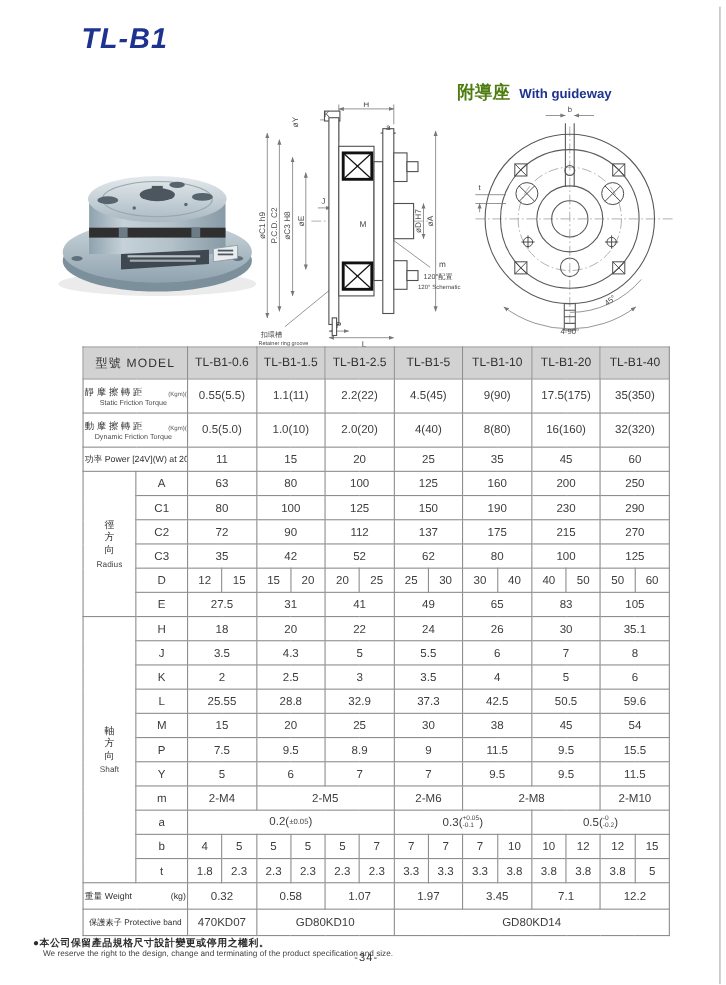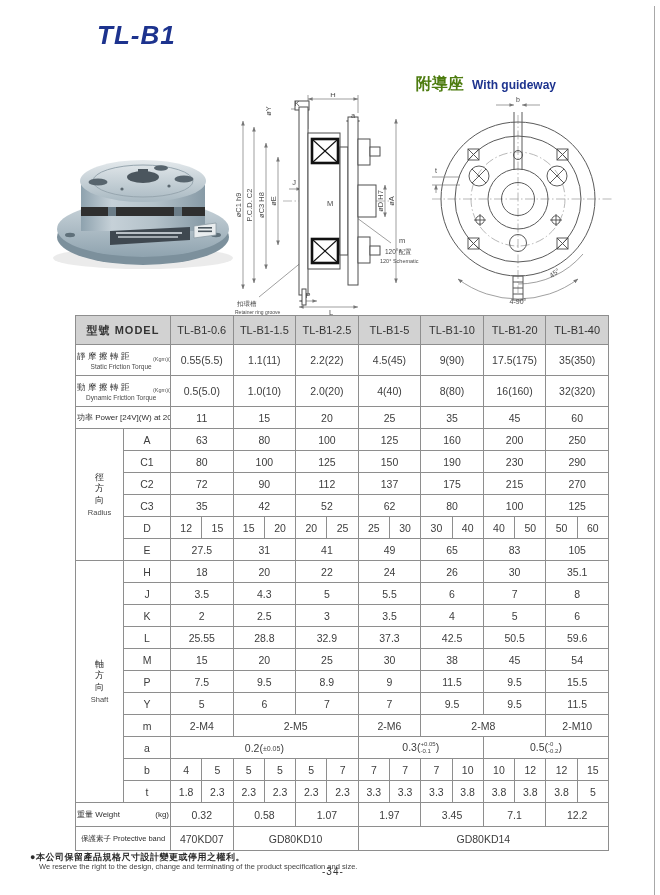--- a/index.html
+++ b/index.html
@@ -7,37 +7,37 @@
   .page {
     position:relative; width:660px; height:895px; background:#fff;
     font-family:"Liberation Sans","DejaVu Sans",sans-serif; overflow:hidden;
     color:#3d3d3d;
   }
   .right-rule { position:absolute; left:654px; top:6px; width:1px; height:889px; background:#a8a8a8; }
 
   
   .logo-block { position:absolute; left:28px; top:22px; width:46px; text-align:center; }
   .logo-text { font-size:10px; font-weight:bold; color:#27419b; letter-spacing:1px; margin-top:1px; }
-  .model-name { position:absolute; left:74px; top:20px; font-size:26px; font-weight:bold; font-style:italic; color:#1d338e; letter-spacing:1px;margin-left:23px; }
+  .model-name { position:absolute; left:74px; top:20px; font-size:26px; font-weight:bold; font-style:italic; color:#1d338e; letter-spacing:1px; }
   .title-line { position:absolute; left:74px; top:50px; white-space:nowrap; }
   .title-zh { font-size:18px; font-weight:bold; color:#1d338e; letter-spacing:1px; }
   .title-en { font-size:13.5px; font-weight:bold; color:#2b4d9e; margin-left:6px; }
   .variant { position:absolute; left:0; top:74px; width:556px; text-align:right; white-space:nowrap; }
   .variant-zh { font-size:16px; font-weight:bold; color:#4d7c0f;font-family:Liberation Mono, monospace; }
   .variant-en { font-size:12px; font-weight:bold; color:#1d338e; margin-left:4px; }
 
   
   .fig { position:absolute; }
   svg text { font-family:"Liberation Sans","DejaVu Sans",sans-serif; fill:#4a4a4a; }
 
   
   table.spec { position:absolute; left:75px; top:315px; width:534px; border-collapse:collapse; table-layout:fixed; }
   table.spec td { border:1px solid #8e8e8e; text-align:center; vertical-align:middle; font-size:10.5px; color:#3d3d3d; height:22px; padding:0 1px; overflow:hidden; }
   tr.r-head td { height:29px; background:#d2d2d2; font-size:11px; color:#333; }
-  td.model-head-label { font-size:12px; font-weight:bold; letter-spacing:1px; }
+  td.model-head-label { font-size:12px; font-weight:normal; letter-spacing:1px; }
   tr.r-tall td { height:31px; }
   tr.r-bot td { height:24px; }
   td.lab { text-align:left; padding:1px 2px; }
   .lab-zh { display:flex; align-items:flex-end; white-space:nowrap;gap:20px; }
   .zh-sp { font-size:8.5px; color:#2e2e2e; letter-spacing:2.5px; }
   .lab-unit { font-size:5.5px; color:#555; margin-left:1px; transform:translateY(-1px); }
   .lab-en { font-size:6.8px; color:#4a4a4a; white-space:nowrap; transform:scale(0.96); transform-origin:left; }
   .lab-one { font-size:8px; color:#2e2e2e; white-space:nowrap; }
   td.group-lab { padding:0; }
   .group-zh div { font-size:9px; color:#2e2e2e; line-height:1.25; }

